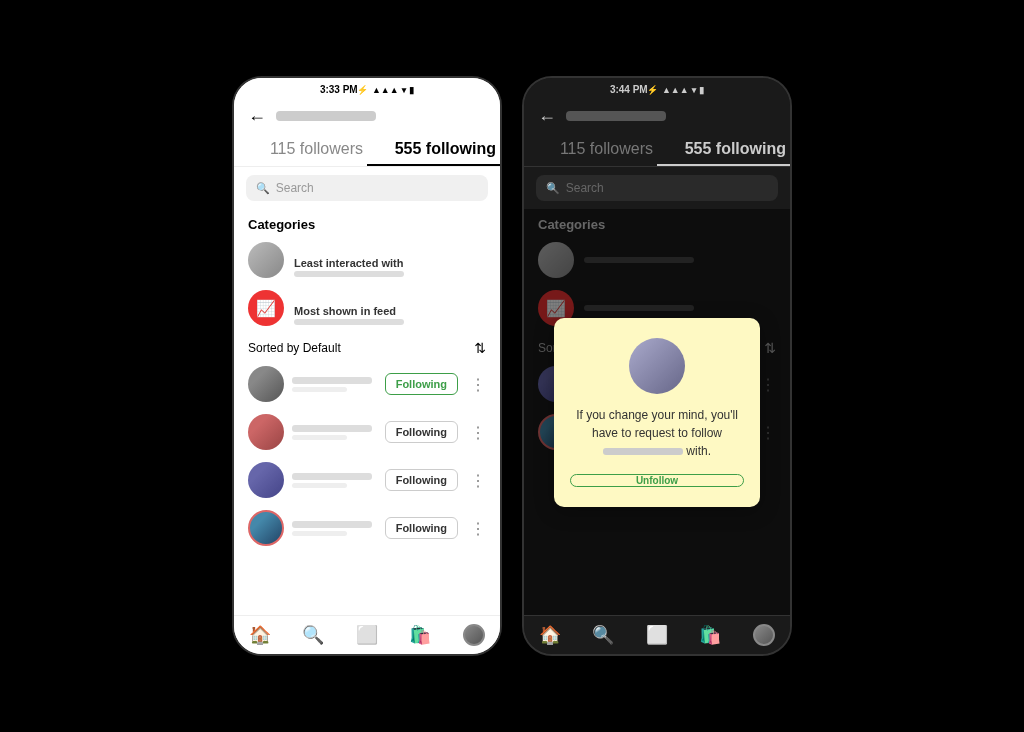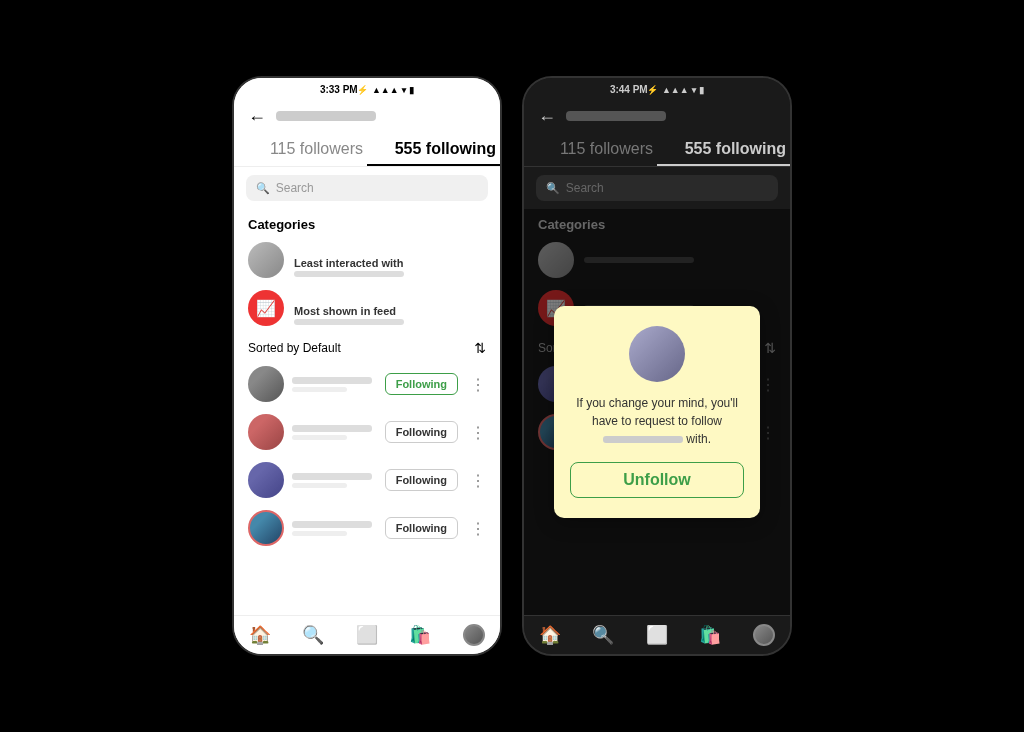--- a/index.html
+++ b/index.html
@@ -286,23 +286,23 @@
       background: #ccc;
       border-radius: 3px;
       vertical-align: middle;
     }
     .unfollow-btn {
       display: block;
       width: 100%;
       border: 1.5px solid #3d9e48;
       background: transparent;
       color: #3d9e48;
-      font-size: 16px;
+      font-size: 10px;
       font-weight: 600;
-      padding: 8px;
+      padding: 0;
       border-radius: 8px;
       cursor: pointer;
       margin-bottom: 8px;
     }
     .cancel-btn {
       display: block;
       width: 100%;
       background: transparent;
       border: none;
       color: #333;

